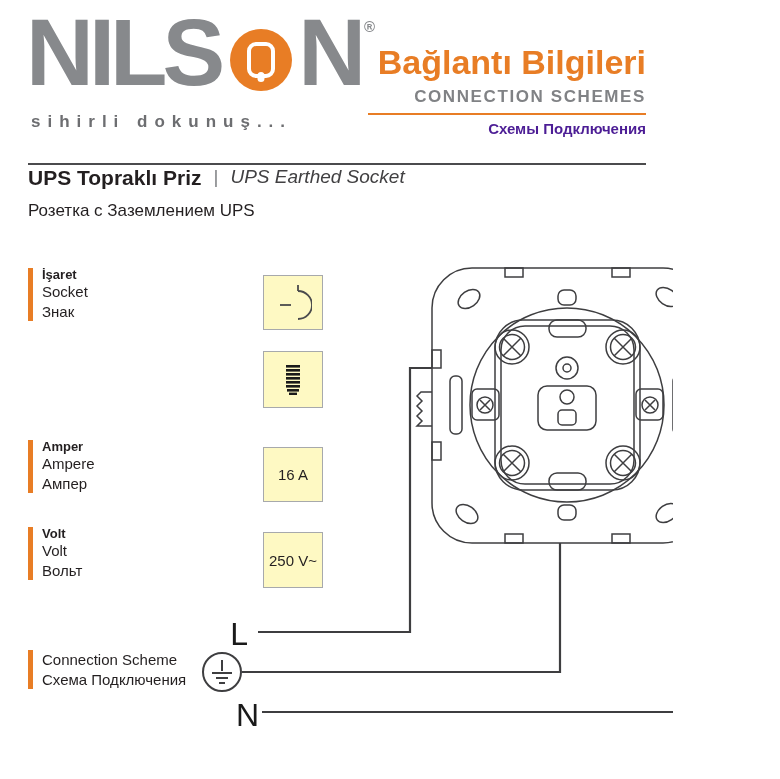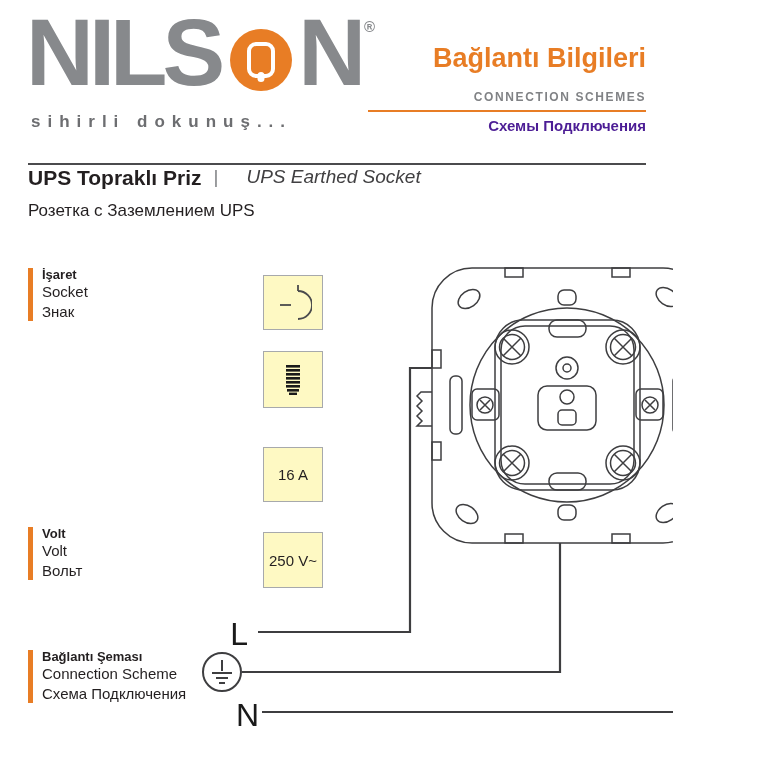--- a/index.html
+++ b/index.html
@@ -13,32 +13,32 @@
   .logo-disc-inner{position:absolute;left:50%;top:50%;transform:translate(-50%,-50%);
         width:20px;height:28px;border:4.5px solid #fff;border-radius:9px;}
   .logo-disc-dot{position:absolute;left:50%;bottom:9px;transform:translateX(-50%);
         width:7px;height:10px;background:#fff;border-radius:4px;}
   .logo-reg{font-size:15px;font-weight:bold;color:#87898C;margin:12px 0 0 3px;}
   .tagline{position:absolute;left:31px;top:112px;font-size:17px;font-weight:600;
         color:#6d6e71;letter-spacing:7px;white-space:nowrap;}
 
   
   .hdr{position:absolute;right:27px;top:44px;width:278px;text-align:right;}
-  .hdr-tr{color:#E87D25;font-size:27px;font-weight:bold;line-height:1.1;}
-  .hdr-en{color:#808285;font-size:12px;font-weight:bold;letter-spacing:1.6px;margin-top:16px;}
+  .hdr-tr{color:#E87D25;font-size:34px;font-weight:bold;line-height:1.1;}
+  .hdr-en{color:#808285;font-size:17px;font-weight:bold;letter-spacing:1.6px;margin-top:6px;}
   .hdr-line{height:2px;background:#E87D25;margin:6px 0 5px;}
   .hdr-ru{color:#4c1d95;font-size:15px;font-weight:600;}
 
   .divider{position:absolute;left:28px;right:27px;top:163px;height:2px;background:#4b4b4d;}
 
   
   .ptitle{position:absolute;left:28px;top:166px;display:flex;align-items:flex-start;white-space:nowrap;}
   .ptitle-tr{font-size:21px;font-weight:bold;}
   .ptitle-sep{font-size:19px;color:#808285;margin:0 12px;}
-  .ptitle-en{font-size:19px;font-style:italic;color:#414042;margin-left:16px;}
+  .ptitle-en{font-size:19px;font-style:italic;color:#414042;}
   .ptitle-ru{position:absolute;left:28px;top:201px;font-size:17px;}
 
   
   .spec-row{position:absolute;left:28px;display:flex;}
   .bar{width:5px;background:#E87D25;margin-right:9px;flex:none;}
   .spec-tr{font-size:13px;font-weight:bold;line-height:1.1;white-space:nowrap;}
   .spec-en,.spec-ru{font-size:15px;line-height:1.3;white-space:nowrap;}
 
   .vbox{position:absolute;left:263px;width:60px;border:1px solid #A7A9AC;background:#fef9c3;
         display:flex;align-items:center;justify-content:center;box-sizing:border-box;}
@@ -108,40 +108,47 @@
         <rect x="1" y="9" width="14" height="2.6"></rect>
         <rect x="1" y="13" width="14" height="2.6"></rect>
         <rect x="1" y="17" width="14" height="2.6"></rect>
         <rect x="1" y="21" width="14" height="2.6"></rect>
         <rect x="2" y="25" width="12" height="2.6"></rect>
         <rect x="4" y="28.6" width="8" height="2.4"></rect>
       </g>
     </svg>
   </div>
 
+  <div class="spec-row" style="top:440px">
+    <div class="bar"></div>
+    <div>
+      <div class="spec-tr">Amper</div>
+      <div class="spec-en">Ampere</div>
+      <div class="spec-ru">Ампер</div>
+    </div>
+  </div>
   <div class="vbox" style="top:447px;height:55px">
     <span class="vbox-text">16 A</span>
   </div>
 
   <div class="spec-row" style="top:527px">
     <div class="bar"></div>
     <div>
       <div class="spec-tr">Volt</div>
       <div class="spec-en">Volt</div>
       <div class="spec-ru">Вольт</div>
     </div>
   </div>
   <div class="vbox" style="top:532px;height:56px">
     <span class="vbox-text">250 V~</span>
   </div>
 
   <div class="spec-row" style="top:650px">
     <div class="bar"></div>
     <div>
-      <div class="spec-tr">Bağlantı Şeması</div>
       <div class="spec-en">Connection Scheme</div>
       <div class="spec-ru">Схема Подключения</div>
     </div>
   </div>
 
   <svg class="scheme-svg" width="565" height="478" viewBox="0 0 565 478">
 
     <g stroke="#3E3E40" stroke-width="1.5" fill="none">
       <rect x="237" y="12" width="271" height="275" rx="40"></rect>
       <ellipse cx="274" cy="43" rx="12" ry="8" transform="rotate(-35 274 43)"></ellipse>

